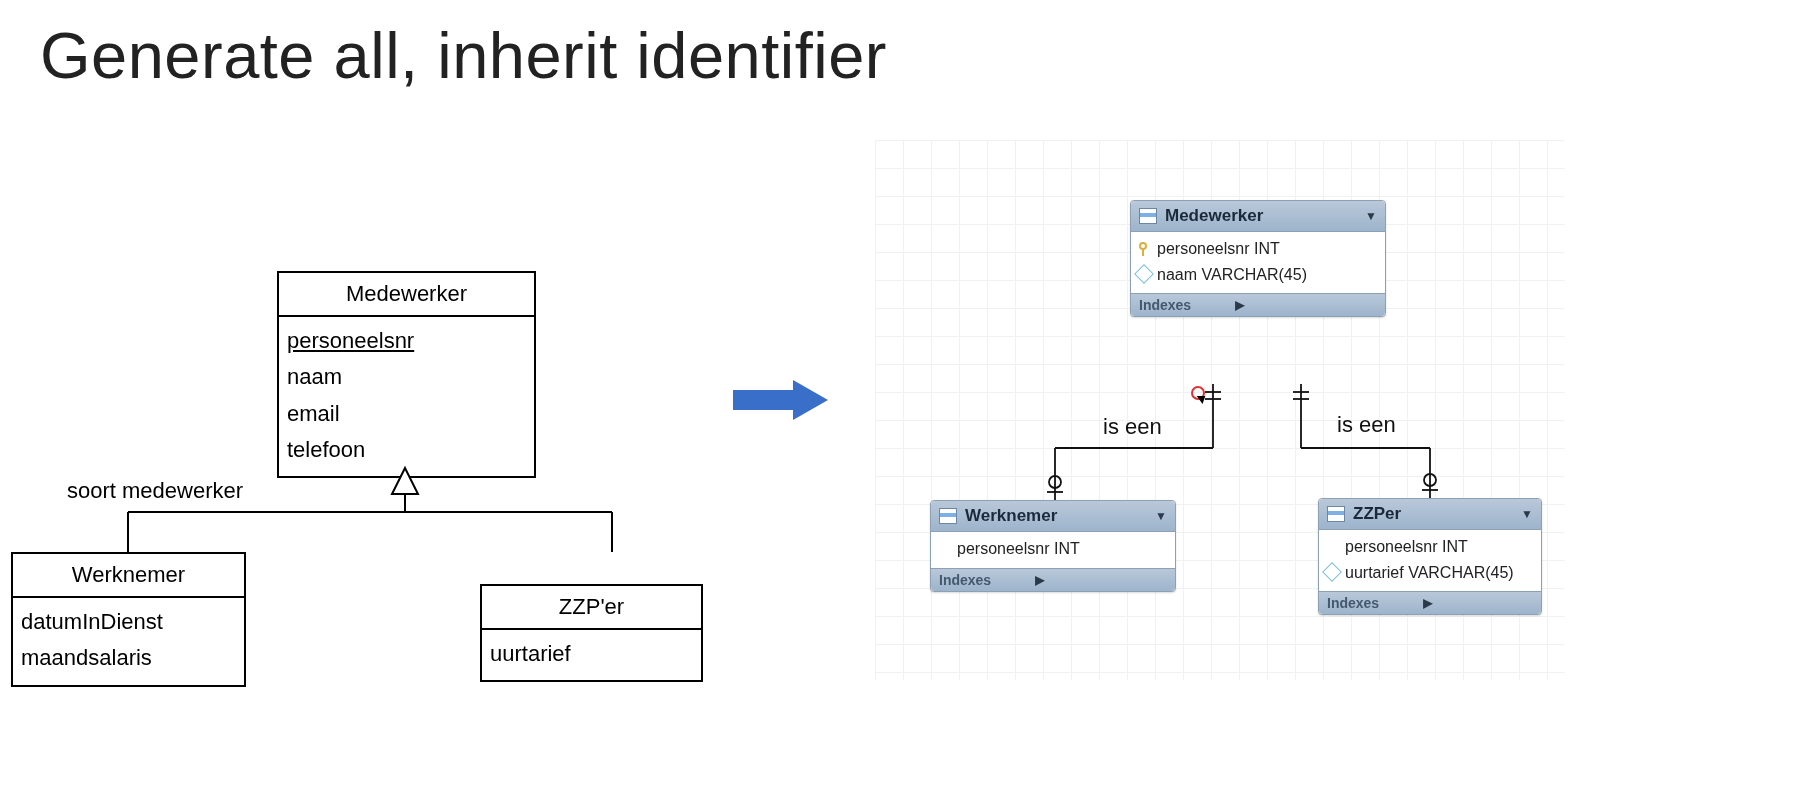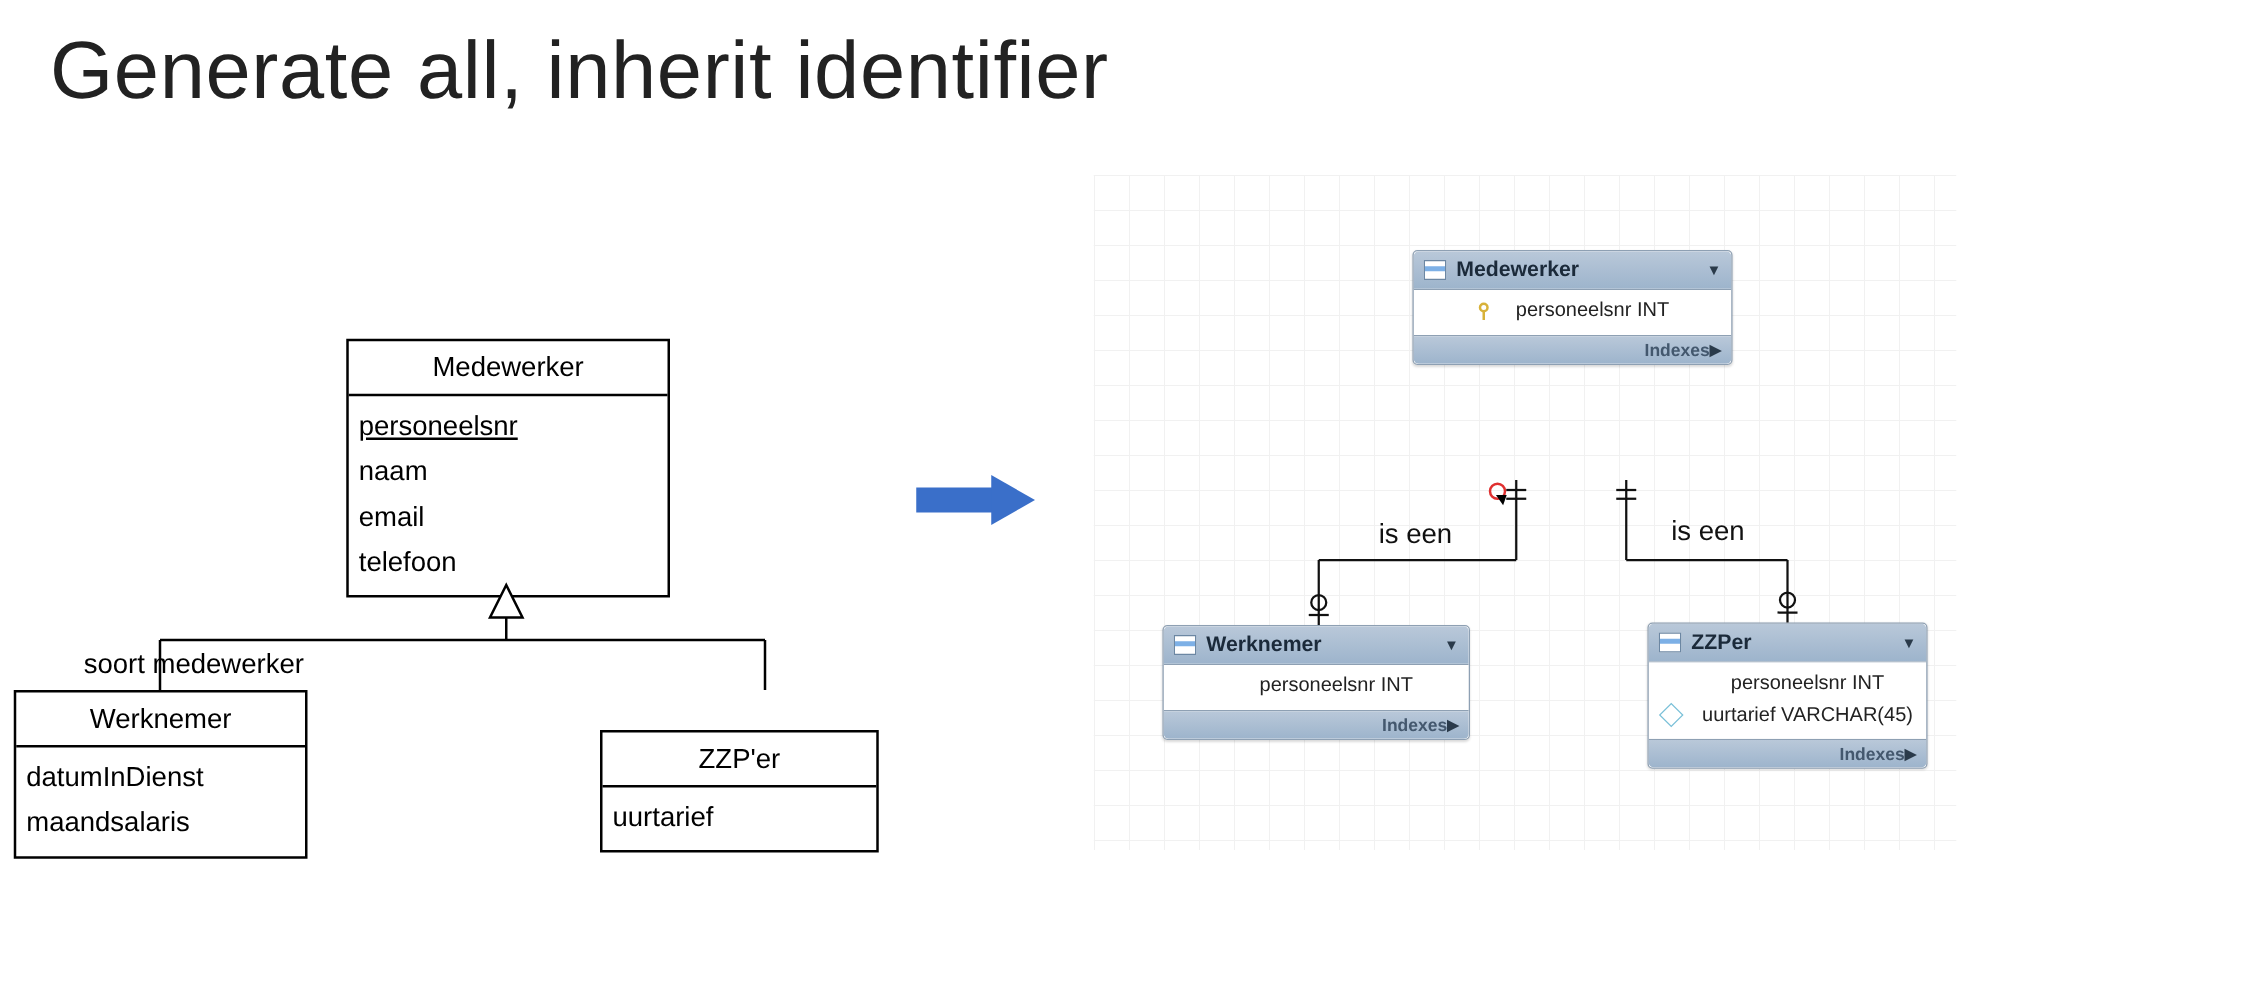--- a/index.html
+++ b/index.html
@@ -130,23 +130,22 @@
   }
   .db-cols {
     padding: 4px 6px 6px 6px;
     font-size: 16px;
     color: #222;
     line-height: 1.6;
   }
   .db-cols .row {
     display: flex;
     align-items: center;
-    gap: 18px;
+    gap: 6px;
     white-space: nowrap;
-    justify-content: center;
   }
   .db-cols .ico {
     width: 12px; height: 12px;
     transform: rotate(45deg);
     background: #fff;
     border: 1px solid #7ac0d8;
     flex: 0 0 auto;
   }
   .db-cols .ico.key {
     transform: none;
@@ -167,28 +166,29 @@
   .db-cols .ico.key::after {
     content: "";
     position: absolute;
     left: 5px; top: 7px;
     width: 2px; height: 7px;
     background: #d8b23a;
   }
   .db-foot {
     display: flex;
     align-items: center;
-    justify-content: flex-end;
+    justify-content: flex-start;
     background: linear-gradient(#b9c8d9, #9db4cc);
     padding: 3px 8px;
     border-top: 1px solid #8ea0b3;
     border-radius: 0 0 4px 4px;
     font-size: 14px;
     font-weight: bold;
     color: #44586e;
+    gap: 44px;
   }
   .db-foot .chev { font-size: 12px; color: #2a3a4a; }
 
   .rel-label {
     position: absolute;
     font-size: 22px;
     color: #111;
   }
 
   .cursor-dot {
@@ -231,21 +231,21 @@
     </div>
   </div>
 
   <div class="uml-box" style="left:480px; top:584px; width:223px;">
     <div class="uml-name">ZZP'er</div>
     <div class="uml-attrs">
       <div>uurtarief</div>
     </div>
   </div>
 
-  <div class="uml-label" style="left:67px; top:478px;margin-top:40px;">soort medewerker</div>
+  <div class="uml-label" style="left:67px; top:478px;">soort medewerker</div>
 
   <svg style="position:absolute; left:0; top:0; width:720px; height:700px; pointer-events:none;" viewBox="0 0 720 700">
     <g stroke="#000" stroke-width="2" fill="none">
 
       <polygon points="405,468 392,494 418,494" fill="#fff"></polygon>
       <line x1="405" y1="494" x2="405" y2="512"></line>
       <line x1="128" y1="512" x2="612" y2="512"></line>
       <line x1="128" y1="512" x2="128" y2="552"></line>
       <line x1="612" y1="512" x2="612" y2="552"></line>
     </g>
@@ -261,20 +261,24 @@
     <div class="db-table" style="left:255px; top:60px;">
       <div class="db-head">
         <span class="tbl-icon"></span>
         <span class="tname">Medewerker</span>
         <span class="chev">▼</span>
       </div>
       <div class="db-cols">
         <div class="row">
           <span class="ico key"></span>
           <span><span>personeelsnr</span> <span>INT</span></span>
+        </div>
+        <div class="row">
+          <span class="ico"></span>
+          <span><span>naam</span> <span>VARCHAR(45)</span></span>
         </div>
       </div>
       <div class="db-foot">
         <span>Indexes</span>
         <span class="chev">▶</span>
       </div>
     </div>
 
     <div class="db-table" style="left:55px; top:360px; width:246px;">
       <div class="db-head">

